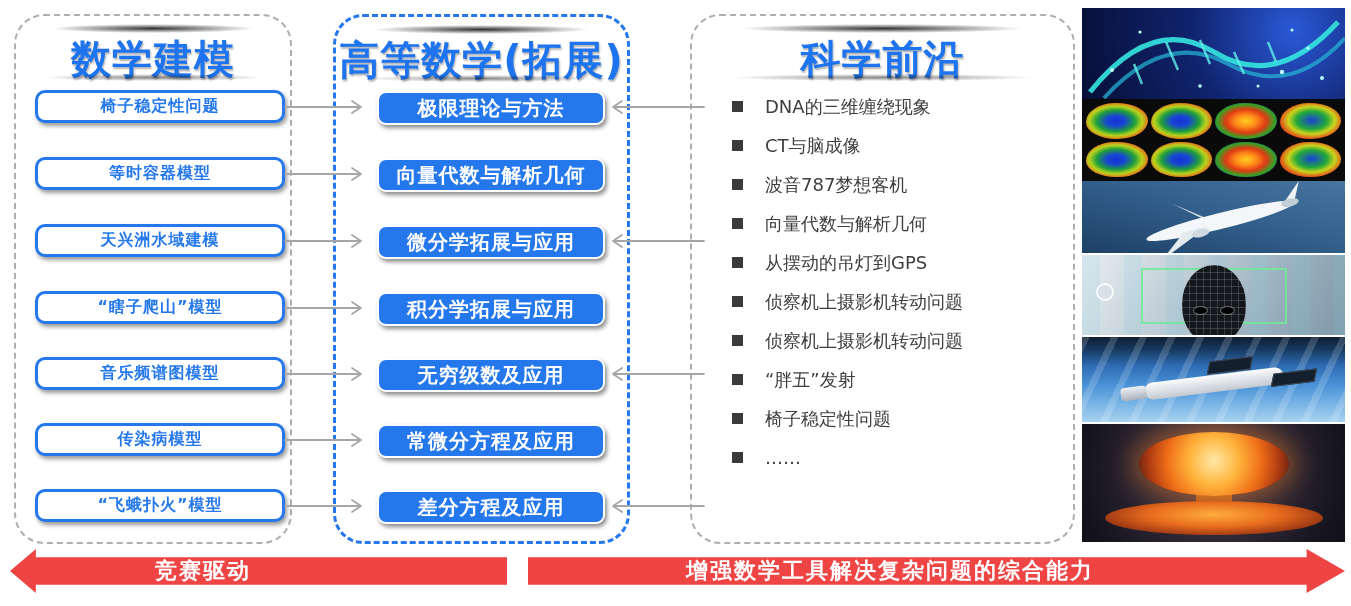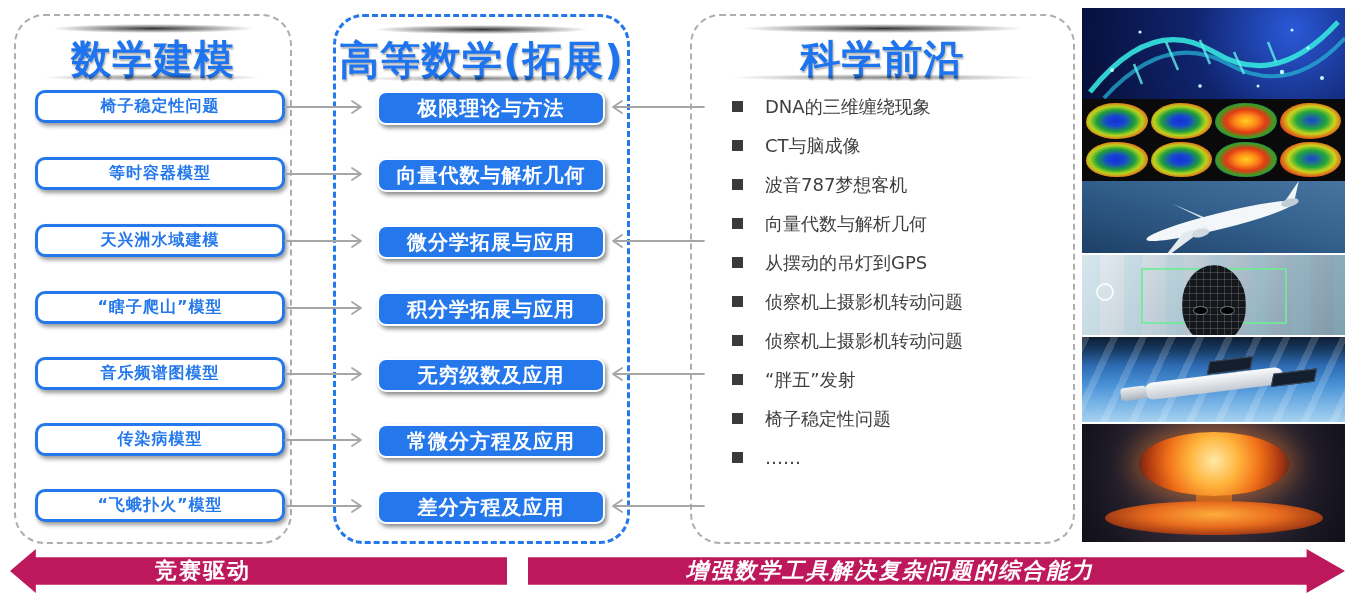--- a/index.html
+++ b/index.html
@@ -36,27 +36,27 @@
   
   .bullets { position:absolute; top:71px; left:40px; right:8px; list-style:none; }
   .bullets li { display:flex; align-items:center; height:39px; gap:22px;
                 font-size:18px; color:#3e3e3e; white-space:nowrap; }
   .sq { width:11px; height:11px; background:#3a3a3a; flex:0 0 auto; }
 
   
   .connectors { position:absolute; left:0; top:0; pointer-events:none; }
 
   
-  .banner { position:absolute; top:549px; height:44px; background:#be185d;
+  .banner { position:absolute; top:549px; height:44px; background:#ef4444;
             display:flex; align-items:center; color:#ffffff; font-weight:700;
             font-size:22px; letter-spacing:2px; white-space:nowrap; }
   #banner-left  { left:10px;  width:497px; padding-left:145px;
     clip-path:polygon(0 50%, 5.2% 0, 5.2% 19%, 100% 19%, 100% 81%, 5.2% 81%, 5.2% 100%); }
   #banner-right { left:528px; width:817px; padding-left:158px;
-    clip-path:polygon(0 19%, 95.3% 19%, 95.3% 0, 100% 50%, 95.3% 100%, 95.3% 81%, 0 81%);font-style:italic; }
+    clip-path:polygon(0 19%, 95.3% 19%, 95.3% 0, 100% 50%, 95.3% 100%, 95.3% 81%, 0 81%); }
 
   
   .img { position:absolute; left:1082px; width:263px; overflow:hidden; }
   #img-dna    { top:8px;   height:91px;
     background:radial-gradient(circle at 80% 25%, #2a59d8 0%, #10246e 45%, #070f38 100%); }
   #img-brains { top:99px;  height:82px; background:#0a0a0a; display:grid;
     grid-template-columns:repeat(4,1fr); grid-template-rows:repeat(2,1fr);
     gap:3px; padding:4px; }
   .brain { border-radius:48% 52% 50% 50% / 55% 50% 52% 48%;
     background:radial-gradient(ellipse at 48% 50%, #1430d6 0%, #1746d2 20%, #1f9e3a 42%, #b8d41c 58%, #e8641c 74%, #30110a 90%, #0a0a0a 100%); }

